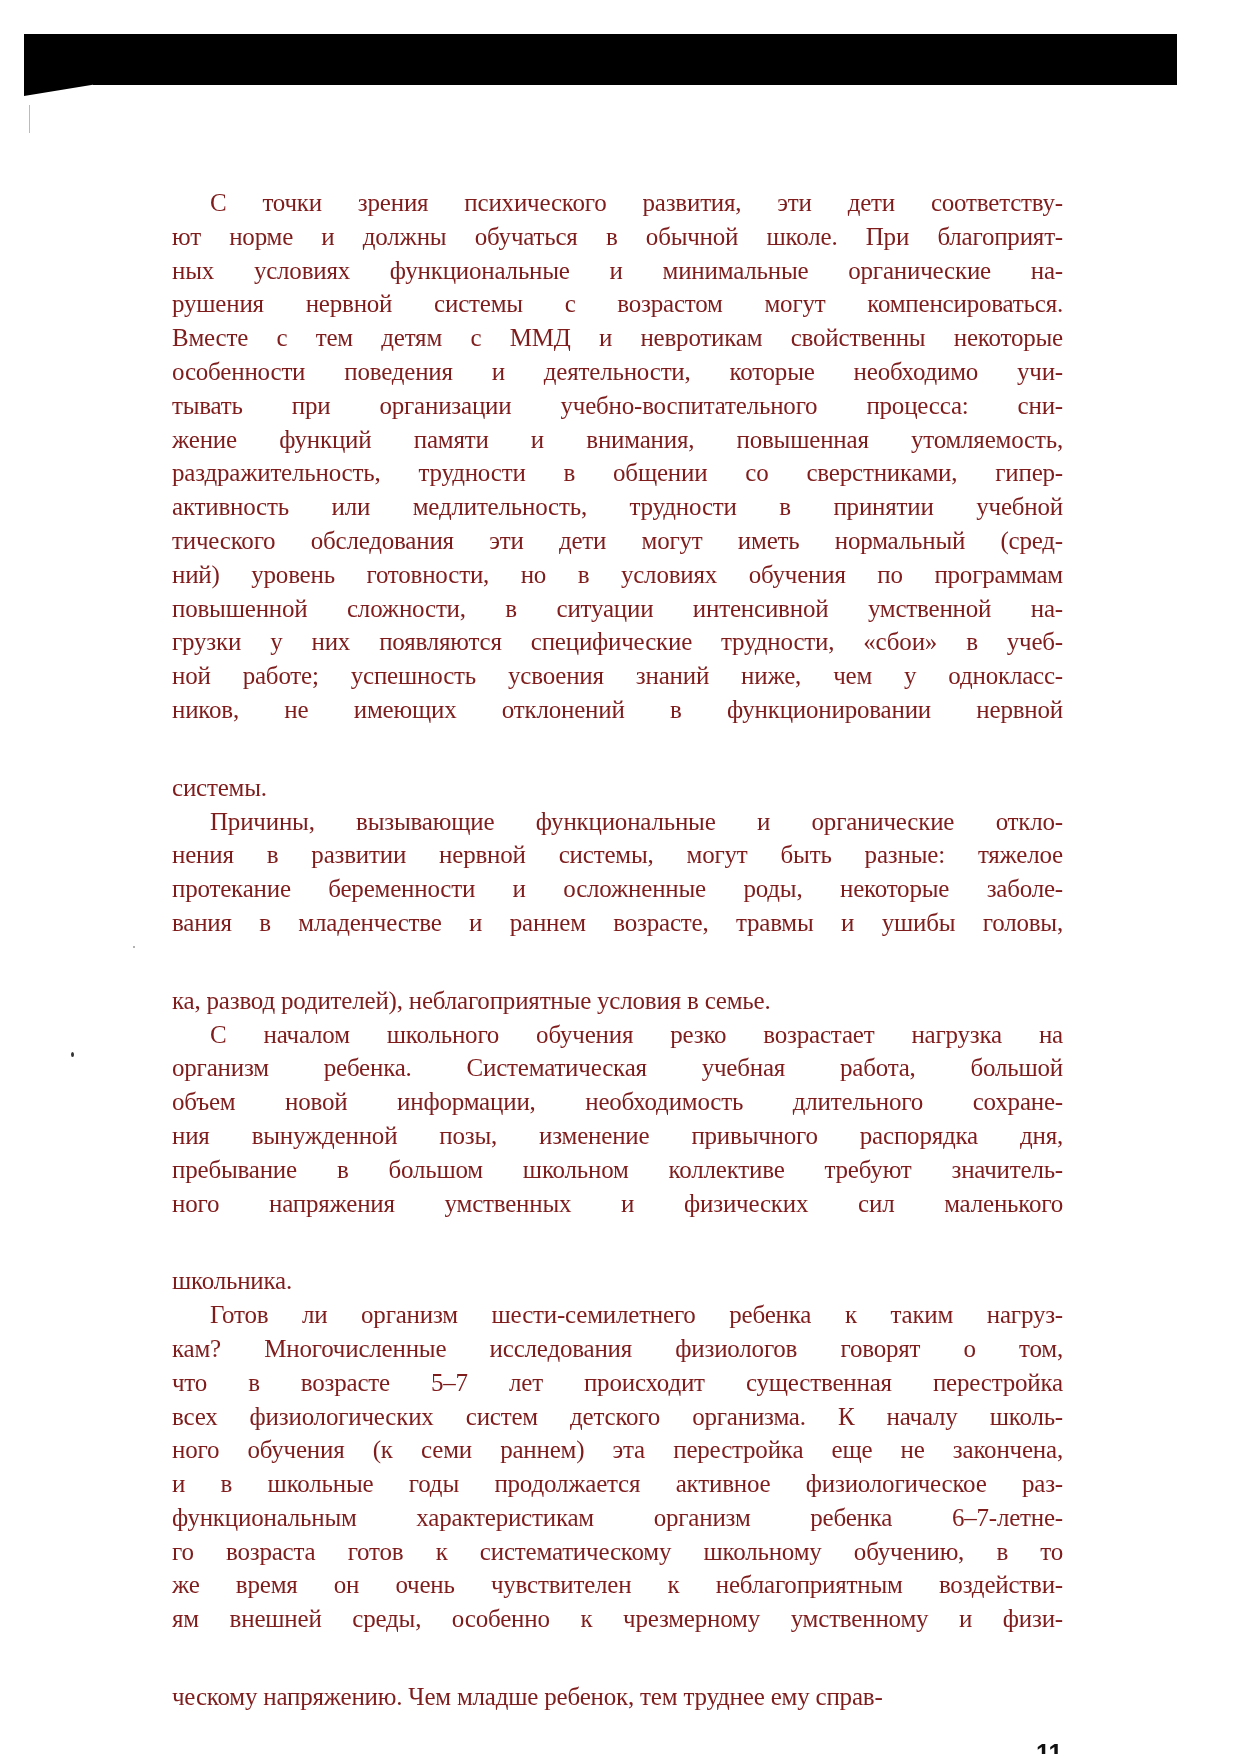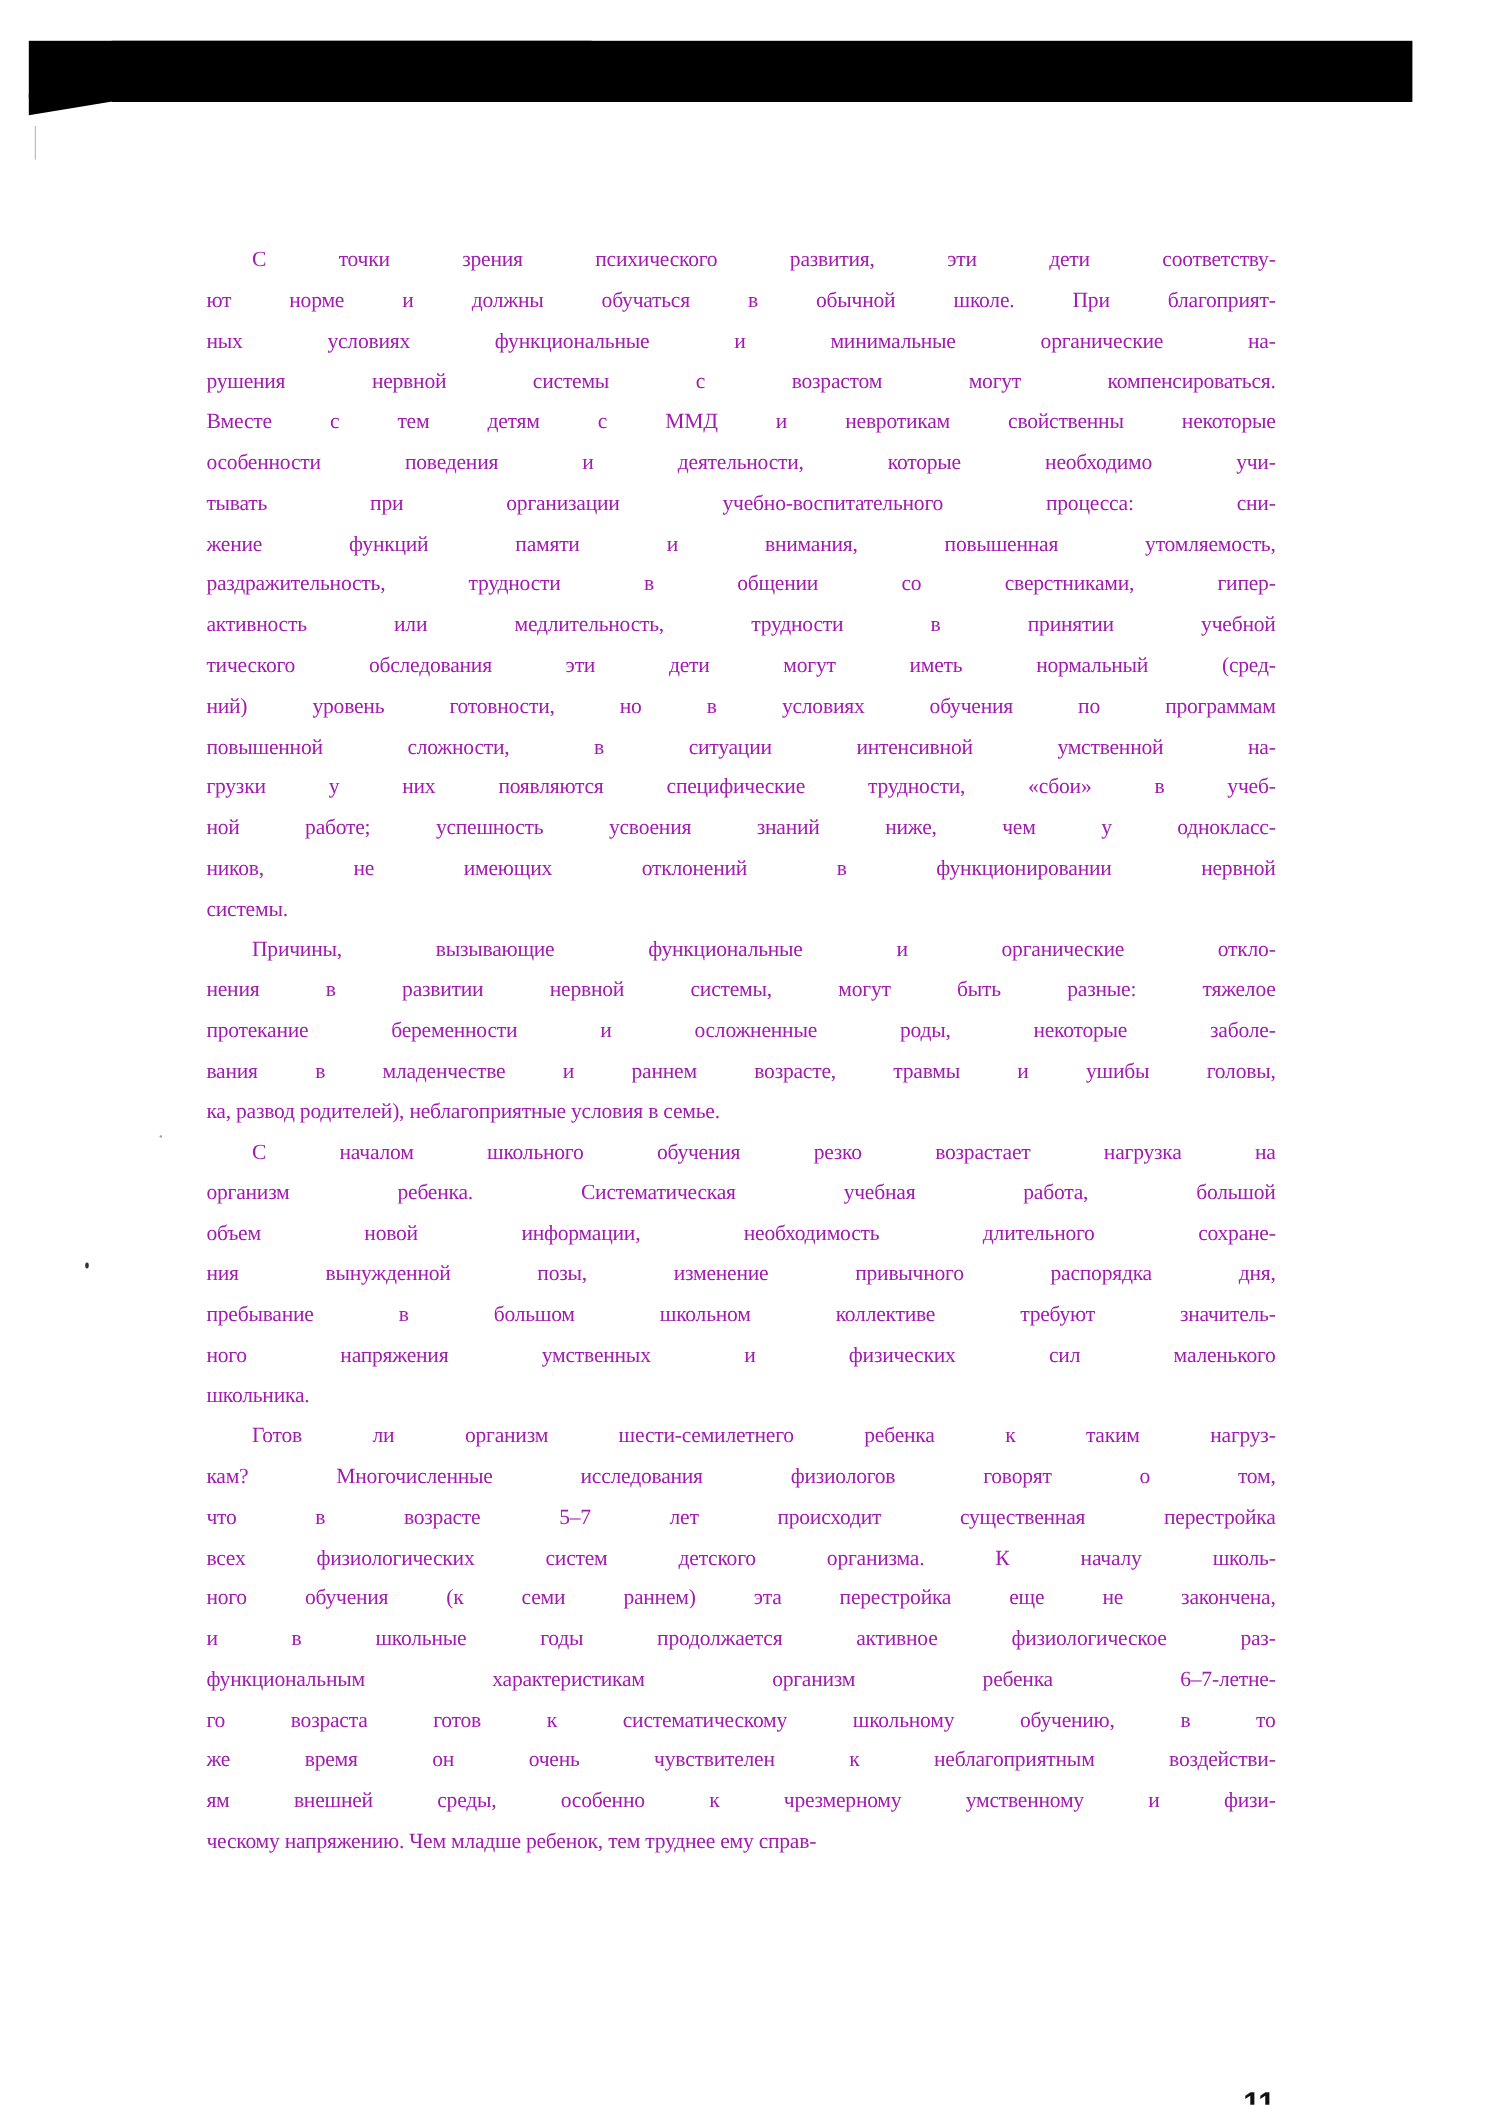--- a/index.html
+++ b/index.html
@@ -16,28 +16,28 @@
     position: absolute; left: 24px; top: 78px; width: 0; height: 0;
     border-left: 0 solid transparent;
     border-top: 18px solid #000;
     border-right: 110px solid transparent;
   }
   .margin-tick {
     position: absolute; left: 29px; top: 105px; width: 1px; height: 28px; background: #bbb;
   }
   .margin-dot { position: absolute; background: #333; border-radius: 50%; }
   .page-text {
-    position: absolute; left: 172px; top: 200px; width: 891px;
+    position: absolute; left: 172px; top: 186px; width: 891px;
     font-family: "Liberation Serif", "DejaVu Serif", serif;
-    font-size: 18px; line-height: 33.8px; color: #a21caf;
+    font-size: 25px; line-height: 33.8px; color: #7f1d1d;
     text-align: justify; letter-spacing: -0.2px;
   }
   .para { margin: 0; text-indent: 38px; }
   .line { display: block; text-align: justify; text-align-last: justify; white-space: nowrap; height: 33.8px; }
-  .line.last { text-align-last: left; }
+  .line.last { text-align-last: left; margin-top: 44px; }
   .page-number {
     position: absolute; left: 1036px; top: 1739px;
     font-family: "Liberation Sans", "DejaVu Sans", sans-serif;
     font-weight: bold; font-size: 25px; color: #111;
   }
 </style>
 </head>
 <body>
 
 <div class="header-bar2"></div>

